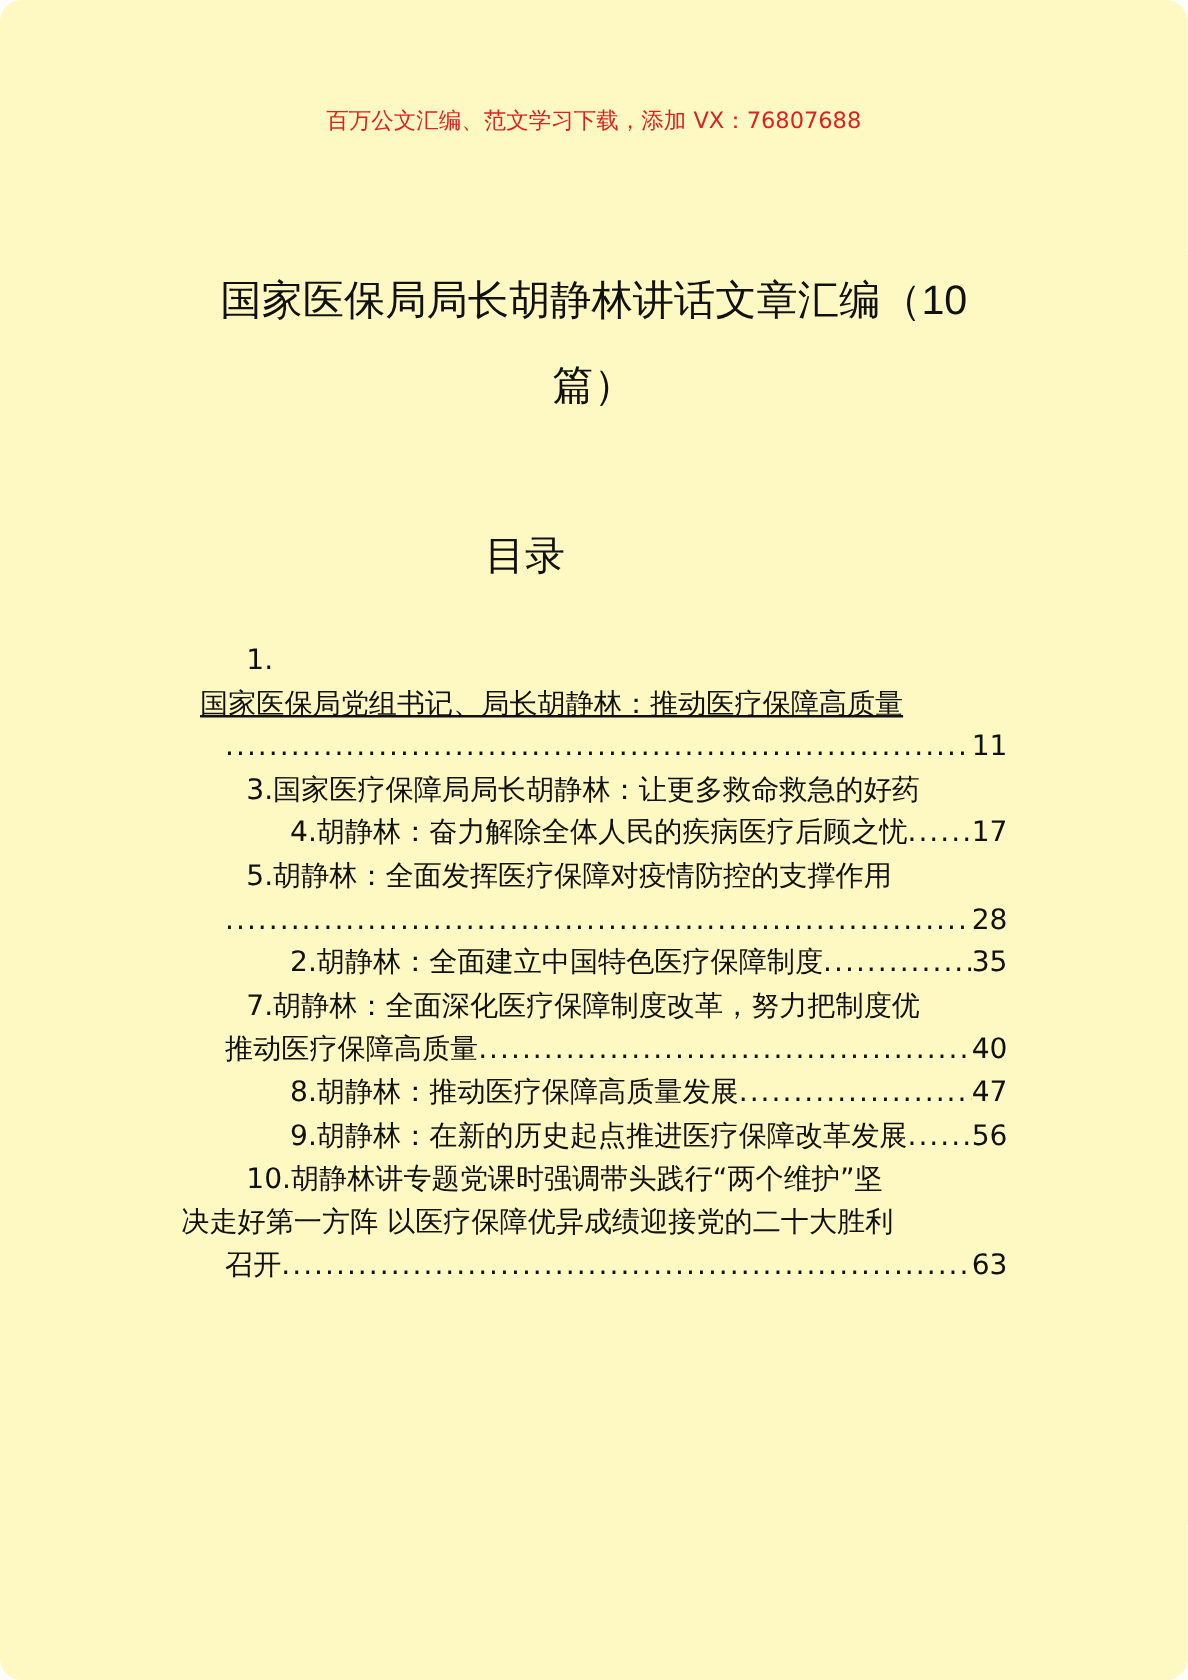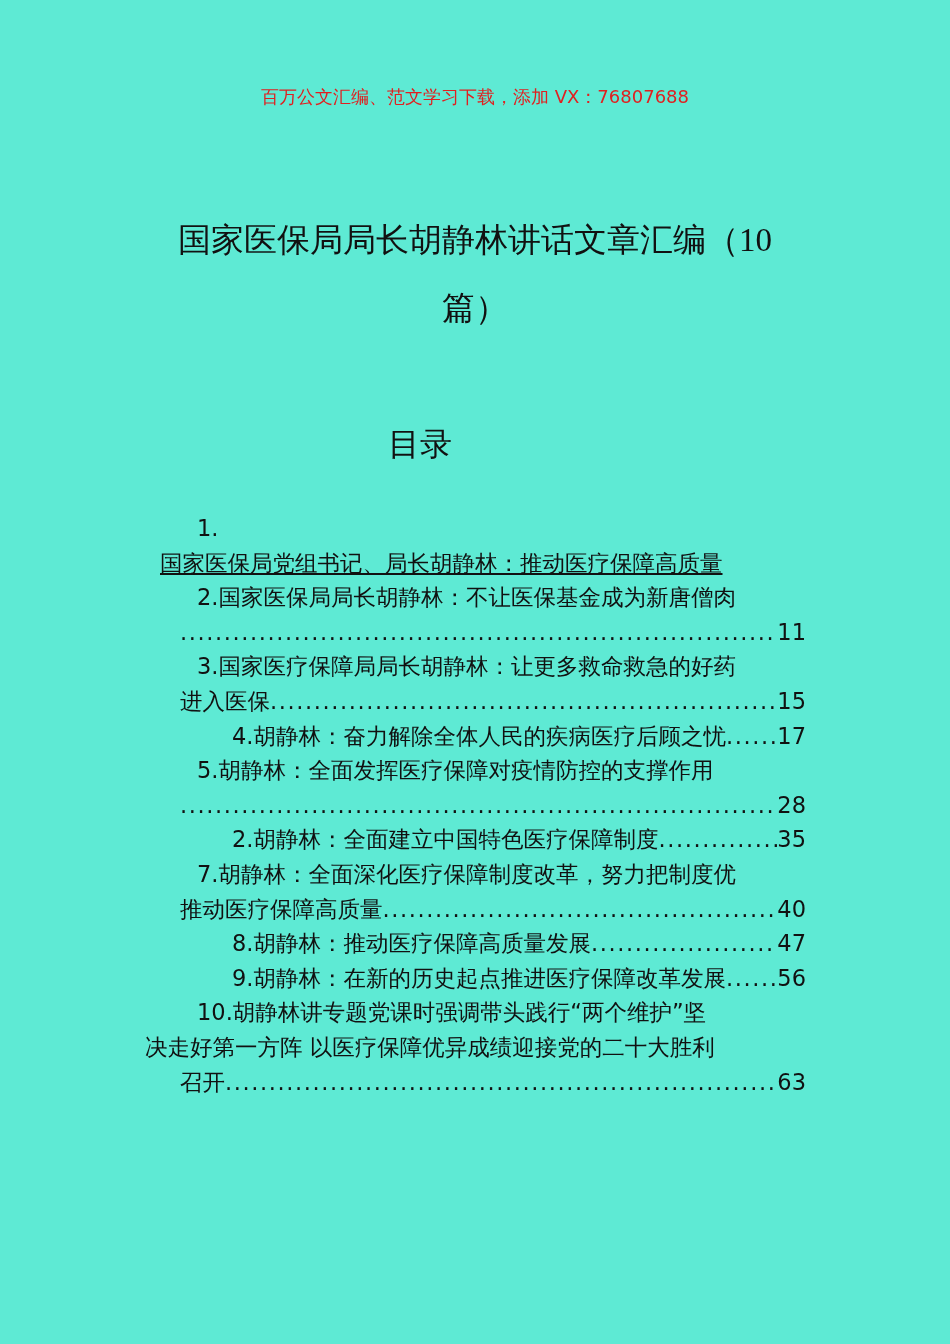--- a/index.html
+++ b/index.html
@@ -12,21 +12,22 @@
       height: 1344px;
       position: relative;
       overflow: hidden;
       font-family: "DejaVu Sans", "Liberation Sans", sans-serif;
       color: #111111;
     }
     .page {
       position: absolute;
       left: 0; top: 0;
       width: 950px; height: 1344px;
-      background: #5eead4;
+      background: #fef9c3;
+      border-radius: 17px;
     }
     .watermark {
       position: absolute;
       top: 84px;
       left: 0;
       width: 950px;
       text-align: center;
       font-size: 18px;
       color: #e02020;
       letter-spacing: 0px;
@@ -36,21 +37,21 @@
       position: absolute;
       top: 206px;
       left: 145px;
       width: 660px;
       text-align: center;
       font-size: 33px;
       line-height: 68px;
       color: #111111;
     }
     .doc-title .num {
-      font-family: Liberation Serif, serif;
+      font-family: Liberation Sans, sans-serif;
     }
     .toc-heading {
       position: absolute;
       top: 420px;
       left: 0;
       width: 840px;
       text-align: center;
       font-size: 32px;
       line-height: 48px;
       color: #111111;
@@ -109,35 +110,29 @@
   <div class="toc-heading">目录</div>
 
   <div class="toc">
 
     <div class="toc-entry">
       <span class="toc-line indent">1.</span>
       <span class="toc-line indent-small">国家医保局党组书记、局长胡静林：推动医疗保障高质量</span>
     </div>
 
     <div class="toc-entry">
-      <span class="toc-line indent">2.国家医保局局长胡静林：不让医保基金成为新唐僧肉</span>
       <span class="lead">
           <span class="lead-text"></span>
           <span class="dots"></span>
           <span class="pg">11</span>
         </span>
     </div>
 
     <div class="toc-entry">
       <span class="toc-line indent">3.国家医疗保障局局长胡静林：让更多救命救急的好药</span>
-      <span class="lead">
-          <span class="lead-text">进入医保</span>
-          <span class="dots"></span>
-          <span class="pg">15</span>
-        </span>
     </div>
 
     <div class="toc-entry">
       <span class="lead indent">
           <span class="lead-text">4.胡静林：奋力解除全体人民的疾病医疗后顾之忧</span>
           <span class="dots"></span>
           <span class="pg">17</span>
         </span>
     </div>
 

